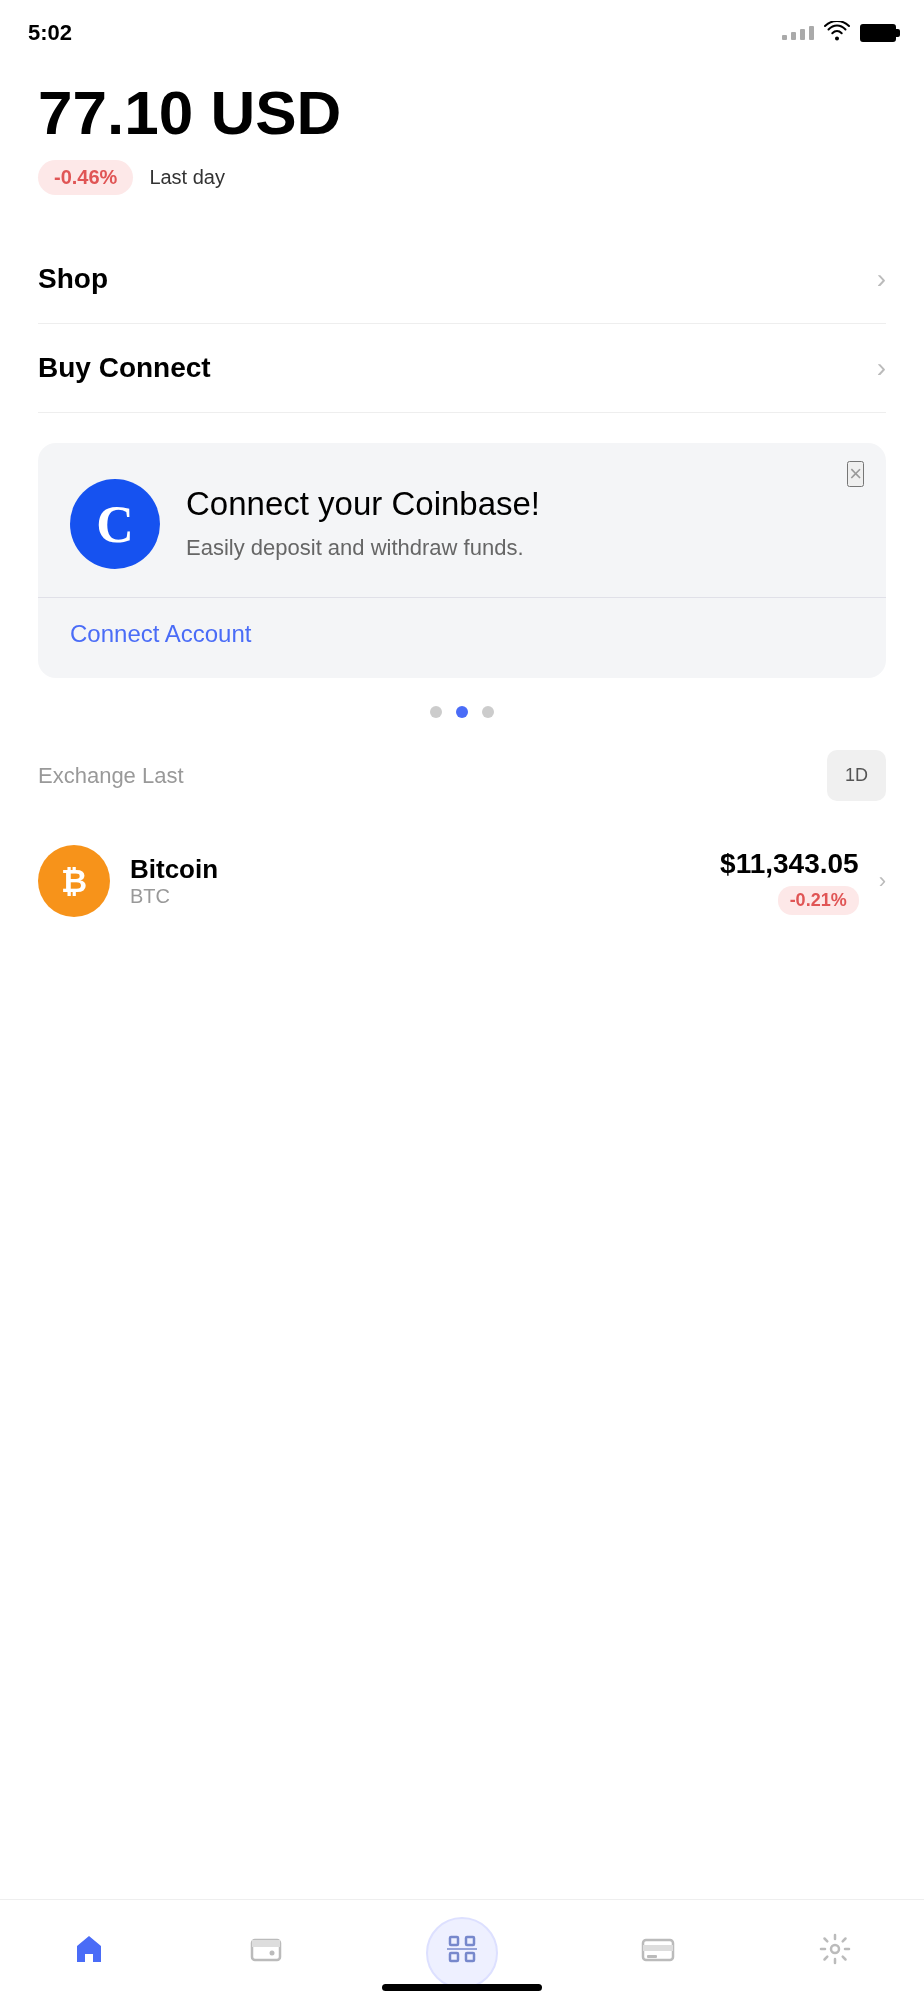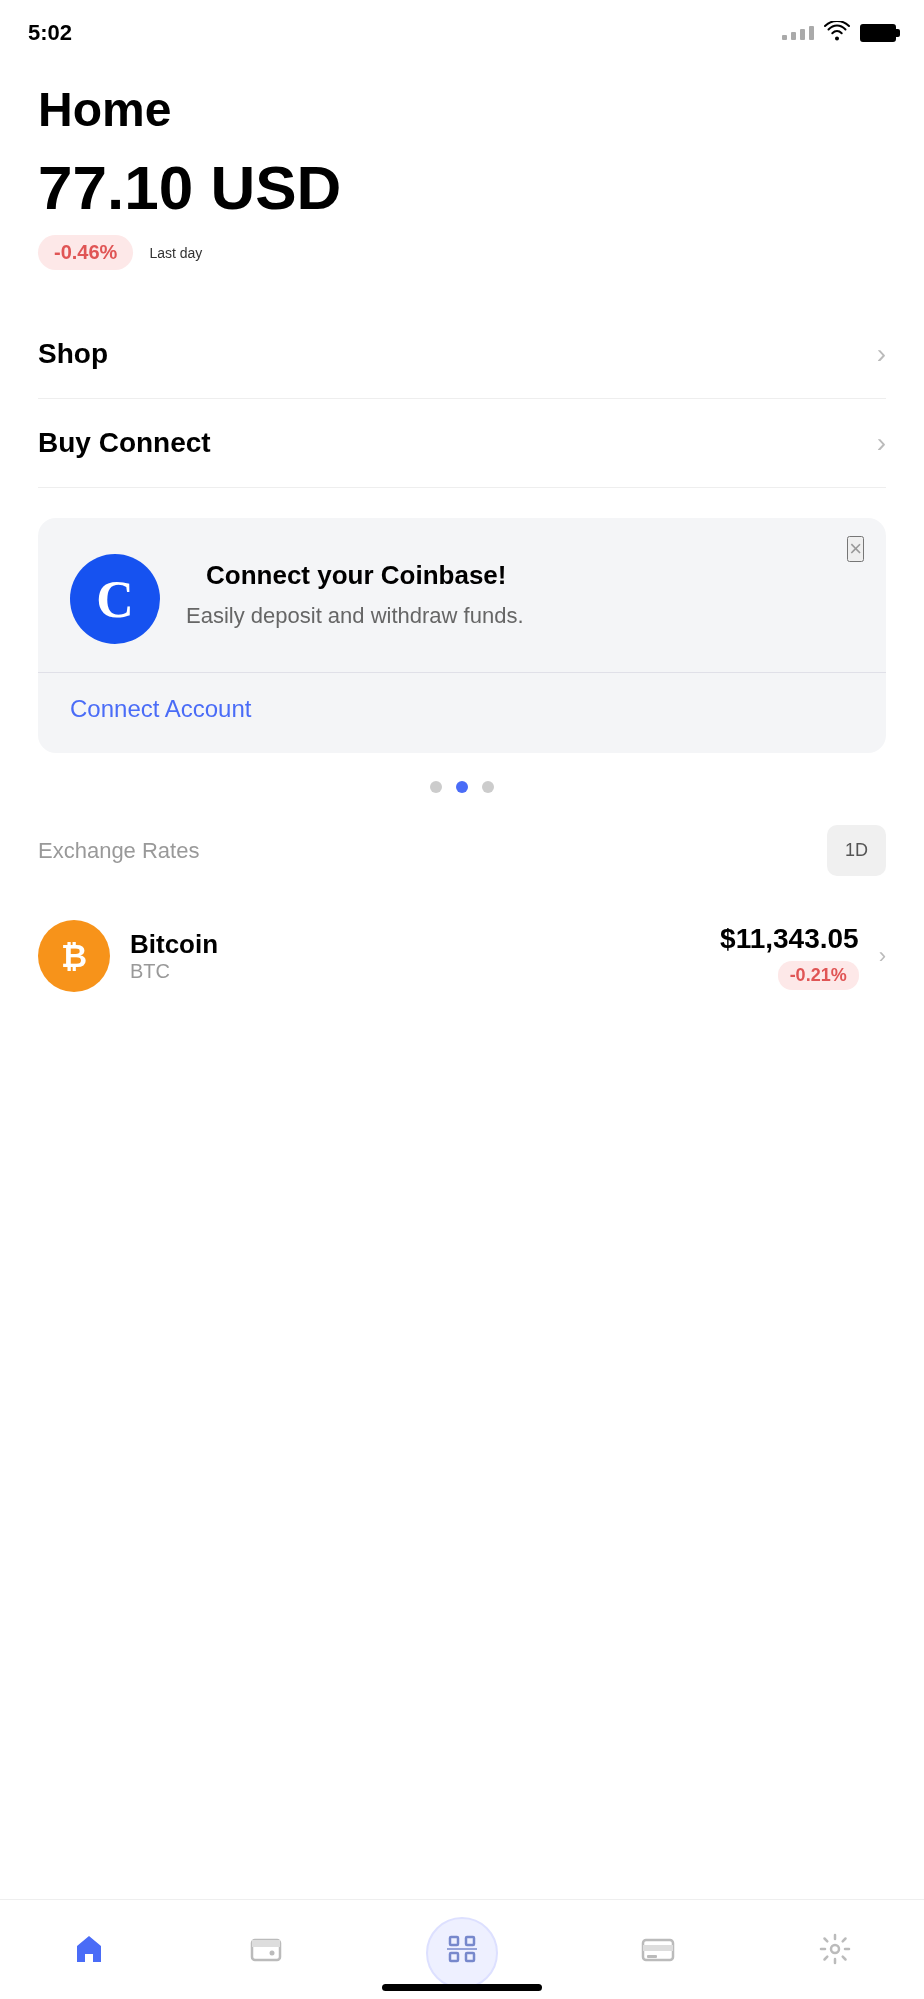--- a/index.html
+++ b/index.html
@@ -98,21 +98,21 @@
     .change-badge {
       background: #fde8e8;
       color: #e05555;
       font-size: 20px;
       font-weight: 600;
       padding: 6px 16px;
       border-radius: 20px;
     }
 
     .change-period {
-      font-size: 14px;
+      font-size: 20px;
       color: #333;
       font-weight: 500;
     }
 
     
     .nav-item {
       display: flex;
       justify-content: space-between;
       align-items: center;
       padding: 28px 0;
@@ -176,25 +176,24 @@
       font-weight: 700;
       font-family: serif;
     }
 
     .promo-text-block {
       flex: 1;
       padding-top: 6px;
     }
 
     .promo-title {
-      font-size: 26px;
-      font-weight: 700;
+      font-size: 33px;
+      font-weight: 400;
       color: #000;
       margin-bottom: 10px;
-      margin-left: 20px;
     }
 
     .promo-desc {
       font-size: 22px;
       color: #666;
       line-height: 1.4;
     }
 
     .promo-divider {
       border: none;
@@ -408,21 +407,20 @@
         <path d="M8.3 12.2 C9.7 10.8 11.7 10 13 10 C14.3 10 16.3 10.8 17.7 12.2" stroke="#000" stroke-width="2" fill="none" stroke-linecap="round"></path>
         <path d="M4.5 8.5 C7 5.9 10 4.5 13 4.5 C16 4.5 19 5.9 21.5 8.5" stroke="#000" stroke-width="2" fill="none" stroke-linecap="round"></path>
         <path d="M1 5 C4.5 1.5 8.6 0 13 0 C17.4 0 21.5 1.5 25 5" stroke="#000" stroke-width="2" fill="none" stroke-linecap="round"></path>
       </svg>
     </span>
     <div class="battery-icon"></div>
   </div>
 </div>
 
 <div class="main-content">
-  <h1 class="page-title">Home</h1>
 
 
   <div class="total-value">77.10 USD</div>
 
   <div class="value-change-row">
     <span class="change-badge">-0.46%</span>
     <span class="change-period">Last day</span>
   </div>
 
   <div class="nav-item">
@@ -457,21 +455,21 @@
 </div>
 
 <div class="dots-indicator">
   <div class="dot"></div>
   <div class="dot active"></div>
   <div class="dot"></div>
 </div>
 
 <div class="exchange-section">
   <div class="exchange-header">
-    <span class="exchange-title">Exchange Rates</span>
+    <span class="exchange-title">Exchange Last</span>
     <span class="time-filter">1D</span>
   </div>
 
   <div class="crypto-row">
     <div class="crypto-icon btc-icon">
       <span class="btc-symbol">₿</span>
     </div>
     <div class="crypto-info">
       <div class="crypto-name">Bitcoin</div>
       <div class="crypto-ticker">BTC</div>

